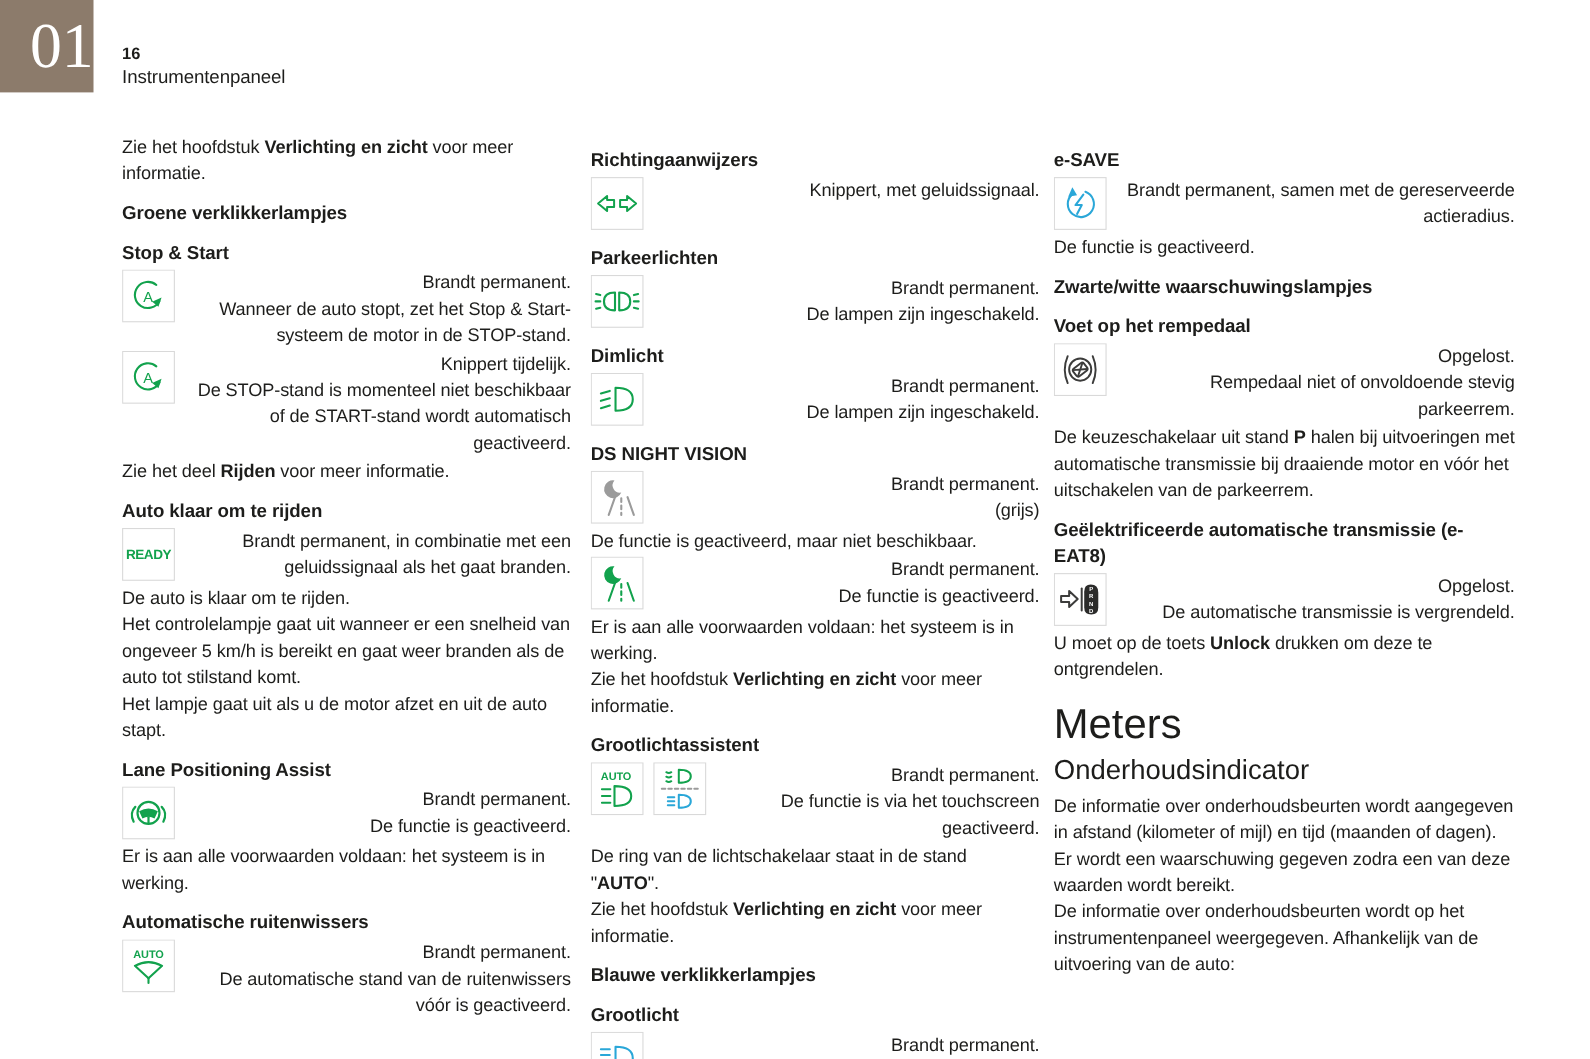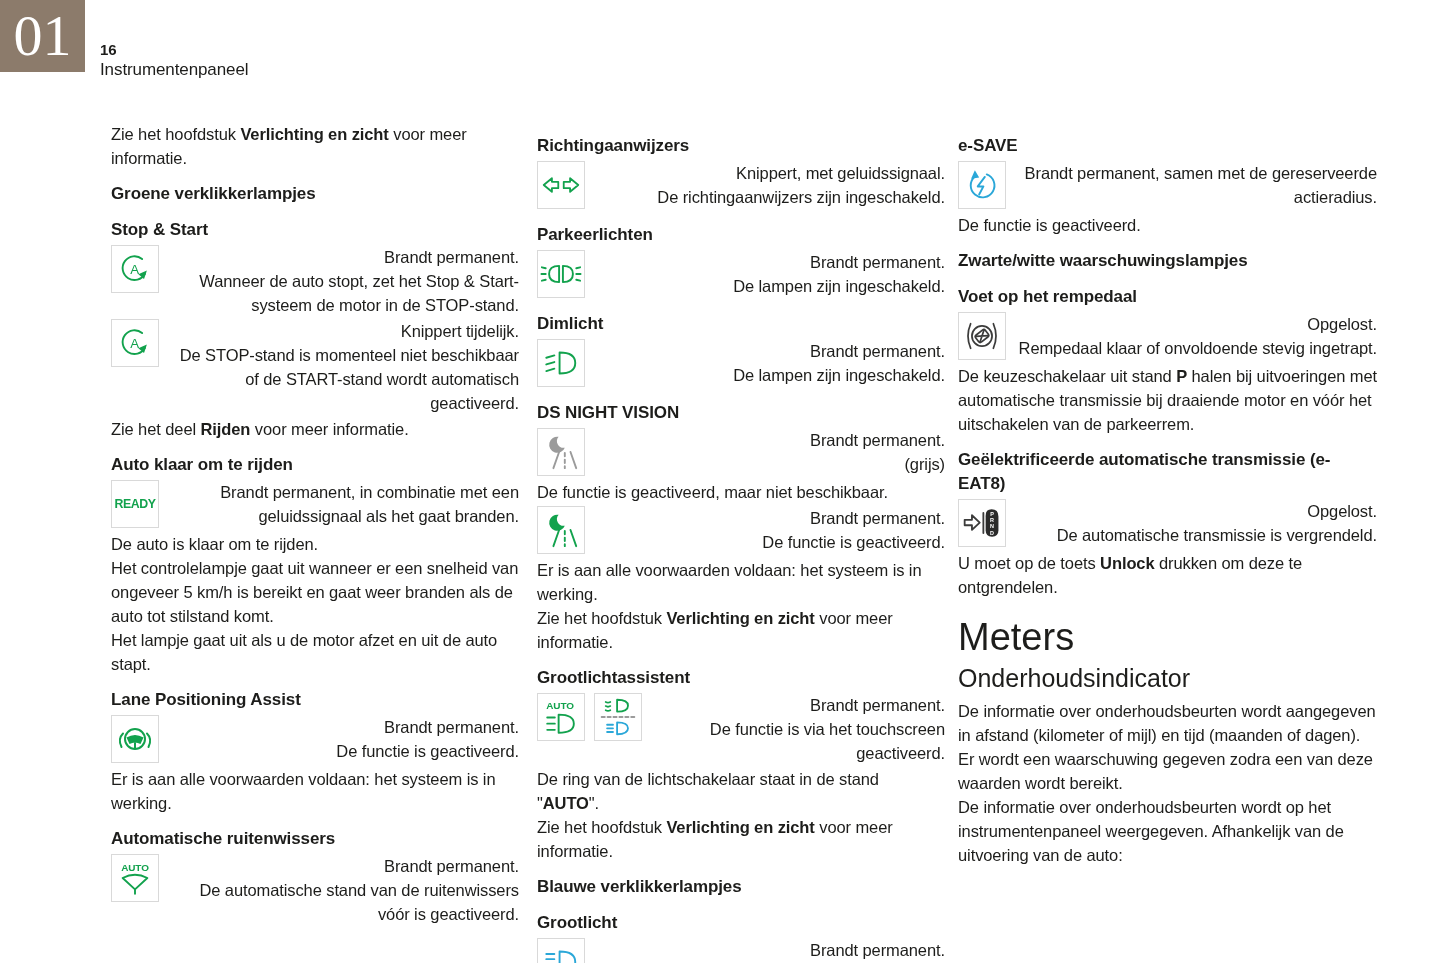--- a/index.html
+++ b/index.html
@@ -3,24 +3,24 @@
 <meta charset="utf-8">
 <style>
   :root{
     --green:#12a24d; --blue:#2aa7d8; --gray:#9b9b9b; --tan:#8c7b6b; --text:#1d1d1b; --dark:#3c3c3b;
   }
   *{box-sizing:border-box;}
   html,body{margin:0;padding:0;width:1445px;height:963px;overflow:hidden;background:#fff;}
   body{font-family:"Liberation Sans",sans-serif;color:var(--text);font-size:16.5px;line-height:24px;letter-spacing:-0.1px;position:relative;}
 
   
-  .chapter-box{position:absolute;left:0;top:0;width:85px;height:72px;background:var(--tan);
-    display:flex;align-items:center;justify-content:center;}
+  .chapter-box{position:absolute;left:0;top:0;width:85px;height:84px;background:var(--tan);
+    display:flex;align-items:center;justify-content:flex-end;}
   .chapter-box span{font-family:"Liberation Serif",serif;color:#fff;font-size:58px;line-height:1;}
-  .page-head{position:absolute;left:100px;top:41px;}
+  .page-head{position:absolute;left:111px;top:41px;}
   .page-num{font-weight:bold;font-size:15px;line-height:18px;}
   .page-title{font-size:17px;line-height:22px;}
 
   
   .main{display:flex;padding:122px 0 0 111px;}
   .col{flex:none;}
   .col1{width:408px;margin-right:18px;}
   .col2{width:408px;margin-right:13px;}
   .col3{width:419px;}
 
@@ -145,21 +145,20 @@
     <section>
       <h4>Richtingaanwijzers</h4>
       <div class="flow">
         <span class="ibox">
           <svg width="40" height="24" viewBox="0 0 44 24">
             <path class="sg" stroke-width="1.8" d="M12 8.5 L12 4.5 L3 12 L12 19.5 L12 15.5 L19 15.5 L19 8.5 Z"></path>
             <path class="sg" stroke-width="1.8" d="M32 8.5 L32 4.5 L41 12 L32 19.5 L32 15.5 L25 15.5 L25 8.5 Z"></path>
           </svg>
         </span>
         <p>Knippert, met geluidssignaal.</p>
-        <p>De richtingaanwijzers zijn ingeschakeld.</p>
       </div>
     </section>
 
     <section>
       <h4>Parkeerlichten</h4>
       <div class="flow">
         <span class="ibox">
           <svg width="42" height="28" viewBox="0 0 44 28">
             <path class="sg" d="M20 5.5 Q9.5 5.5 9.5 14 Q9.5 22.5 20 22.5 Z"></path>
             <path class="sg" d="M24 5.5 Q34.5 5.5 34.5 14 Q34.5 22.5 24 22.5 Z"></path>
@@ -284,21 +283,21 @@
             <path class="sd" d="M11 6 Q5 20 11 34"></path>
             <path class="sd" d="M37 6 Q43 20 37 34"></path>
             <circle class="sd" stroke-width="2.2" cx="24" cy="20" r="11.5"></circle>
             <g transform="rotate(-38 24 20)">
               <rect class="sd" stroke-width="1.8" x="17" y="15" width="14" height="10" rx="2.5"></rect>
               <path class="sd" stroke-width="1.3" d="M18 16 L30 24 M18 24 L30 16"></path>
             </g>
           </svg>
         </span>
         <p>Opgelost.</p>
-        <p>Rempedaal klaar of onvoldoende stevig ingetrapt.</p>
+        <p>Rempedaal niet of onvoldoende stevig parkeerrem.</p>
       </div>
       <p class="after">De keuzeschakelaar uit stand <b>P</b> halen bij uitvoeringen met automatische transmissie bij draaiende motor en vóór het uitschakelen van de parkeerrem.</p>
     </section>
 
     <section>
       <h4>Geëlektrificeerde automatische transmissie (e-EAT8)</h4>
       <div class="flow">
         <span class="ibox">
           <svg width="42" height="38" viewBox="0 0 46 40">
             <path class="sd" stroke-width="1.7" d="M4 16.5 L12 16.5 L12 11.5 L20.5 19.5 L12 27.5 L12 22.5 L4 22.5 Z"></path>

